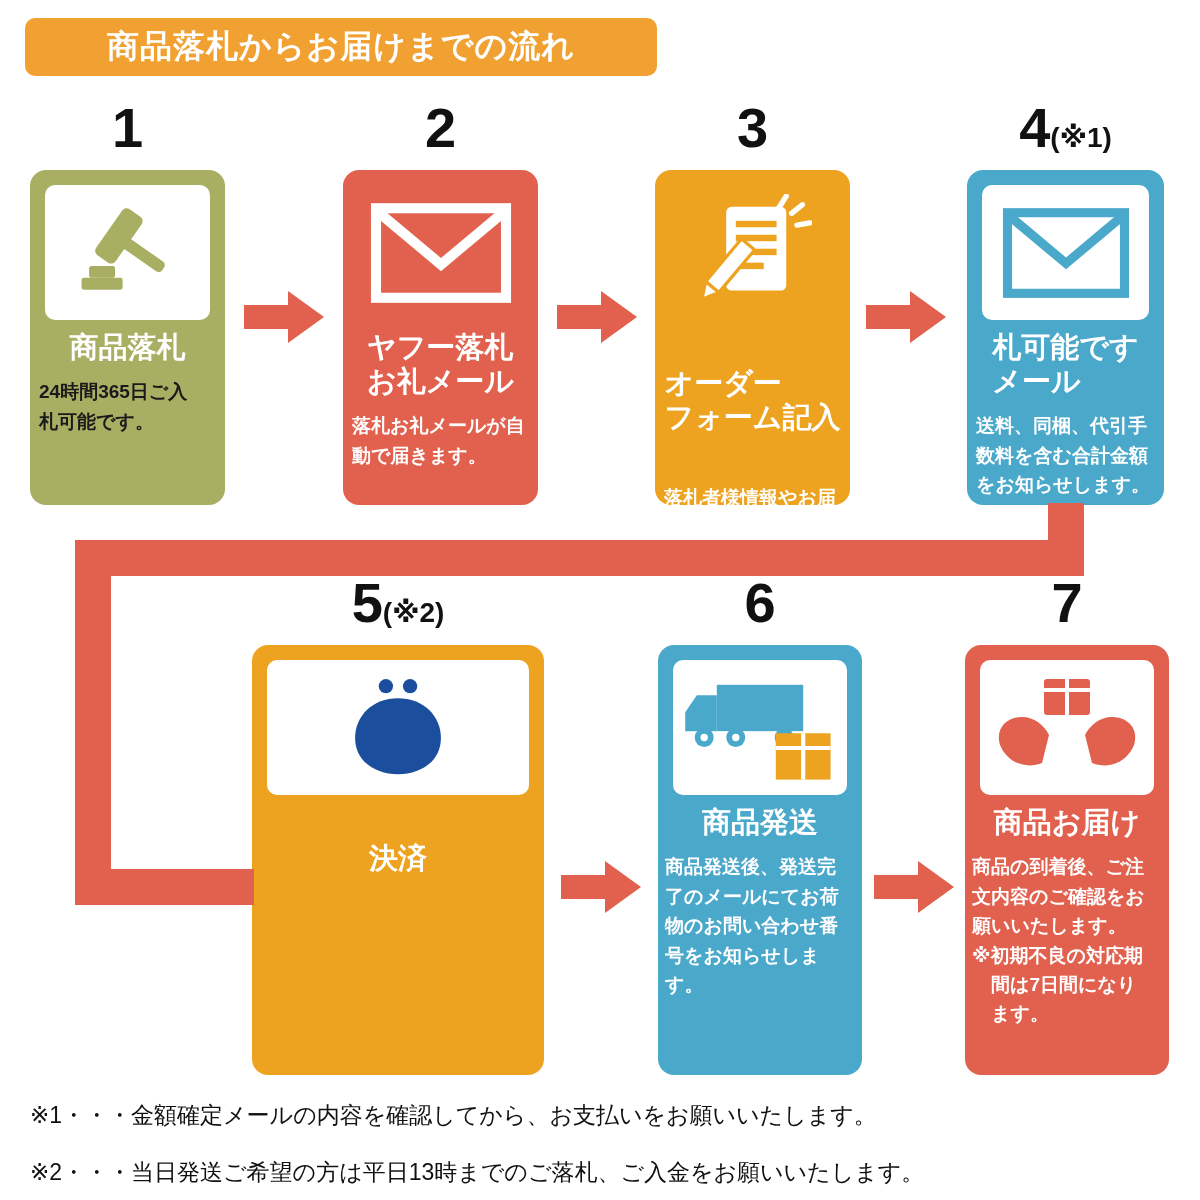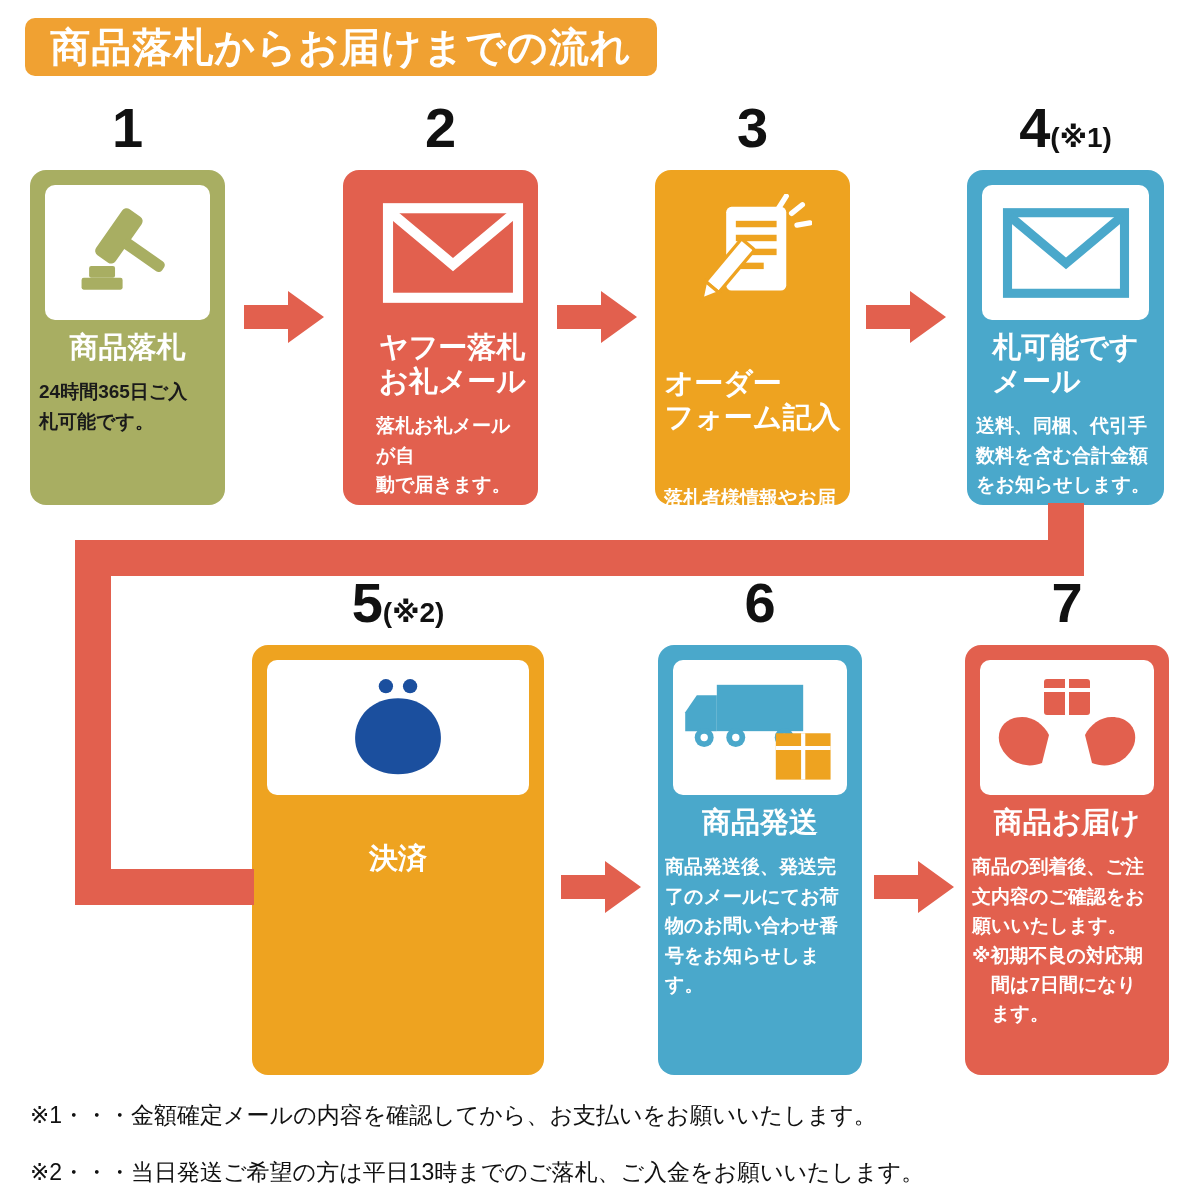--- a/index.html
+++ b/index.html
@@ -6,42 +6,42 @@
   body{
     width:1200px;height:1200px;background:#ffffff;
     font-family:"Liberation Sans","DejaVu Sans",sans-serif;
     position:relative;overflow:hidden;
   }
   .page{position:absolute;inset:0;width:1200px;height:1200px;}
 
   .banner{
     position:absolute;left:25px;top:18px;width:632px;height:58px;
     background:var(--banner);border-radius:10px;color:#fff;
-    font-size:40px;font-weight:bold;display:flex;align-items:center;justify-content:center;
+    font-size:32px;font-weight:bold;display:flex;align-items:center;justify-content:center;
     letter-spacing:1px;
   }
 
   .step-number{
     position:absolute;display:flex;align-items:baseline;justify-content:center;
     color:#111;font-weight:bold;
   }
   .step-number .num{font-size:56px;line-height:1;}
   .step-number .suffix{font-size:28px;line-height:1;}
 
   .step-box{
     position:absolute;border-radius:16px;display:flex;flex-direction:column;align-items:center;
     color:#fff;box-sizing:border-box;
   }
   .olive{background:var(--olive);}
   .redbox{background:var(--red);}
   .orangebox{background:var(--orange);gap:36px;}
   .bluebox{background:var(--blue);}
 
   .b1{left:30px;top:170px;width:195px;height:335px;}
-  .b2{left:343px;top:170px;width:195px;height:335px;padding-left:24px;}
+  .b2{left:343px;top:170px;width:195px;height:335px;}
   .b3{left:655px;top:170px;width:195px;height:335px;}
   .b4{left:967px;top:170px;width:197px;height:335px;}
   .b5{left:252px;top:645px;width:292px;height:430px;border-radius:16px;}
   .b6{left:658px;top:645px;width:204px;height:430px;}
   .b7{left:965px;top:645px;width:204px;height:430px;}
 
   .n1{left:30px;top:100px;width:195px;}
   .n2{left:343px;top:100px;width:195px;}
   .n3{left:655px;top:100px;width:195px;}
   .n4{left:967px;top:100px;width:197px;}

